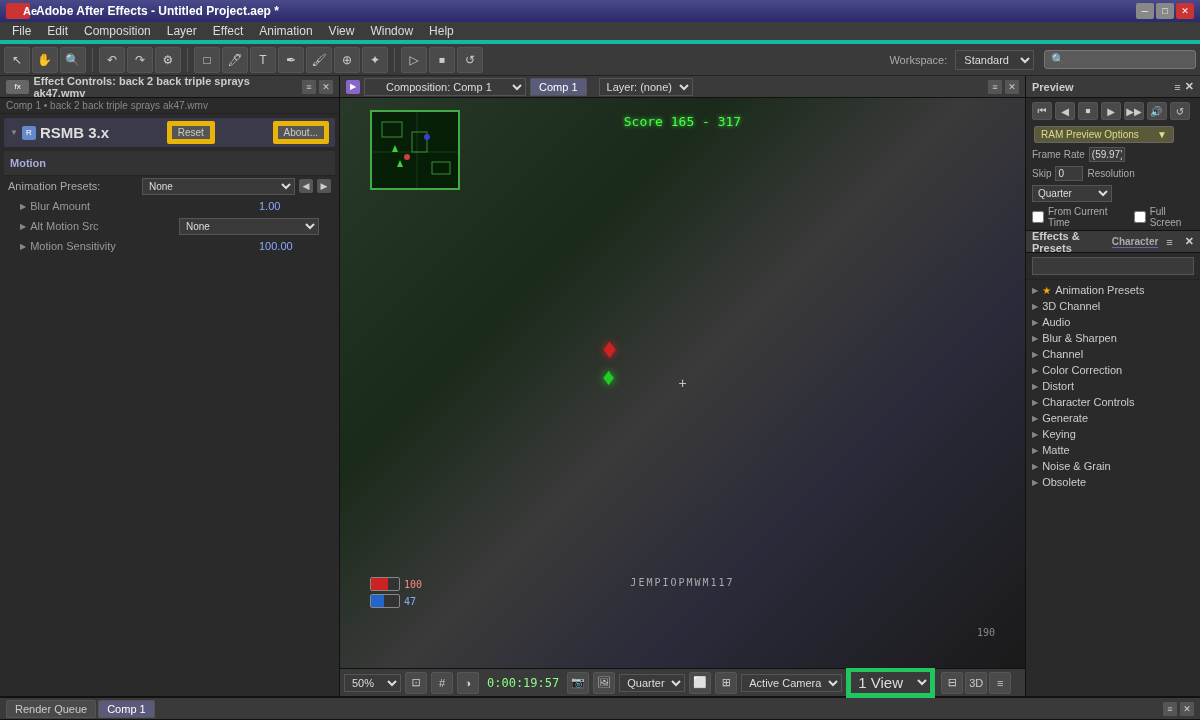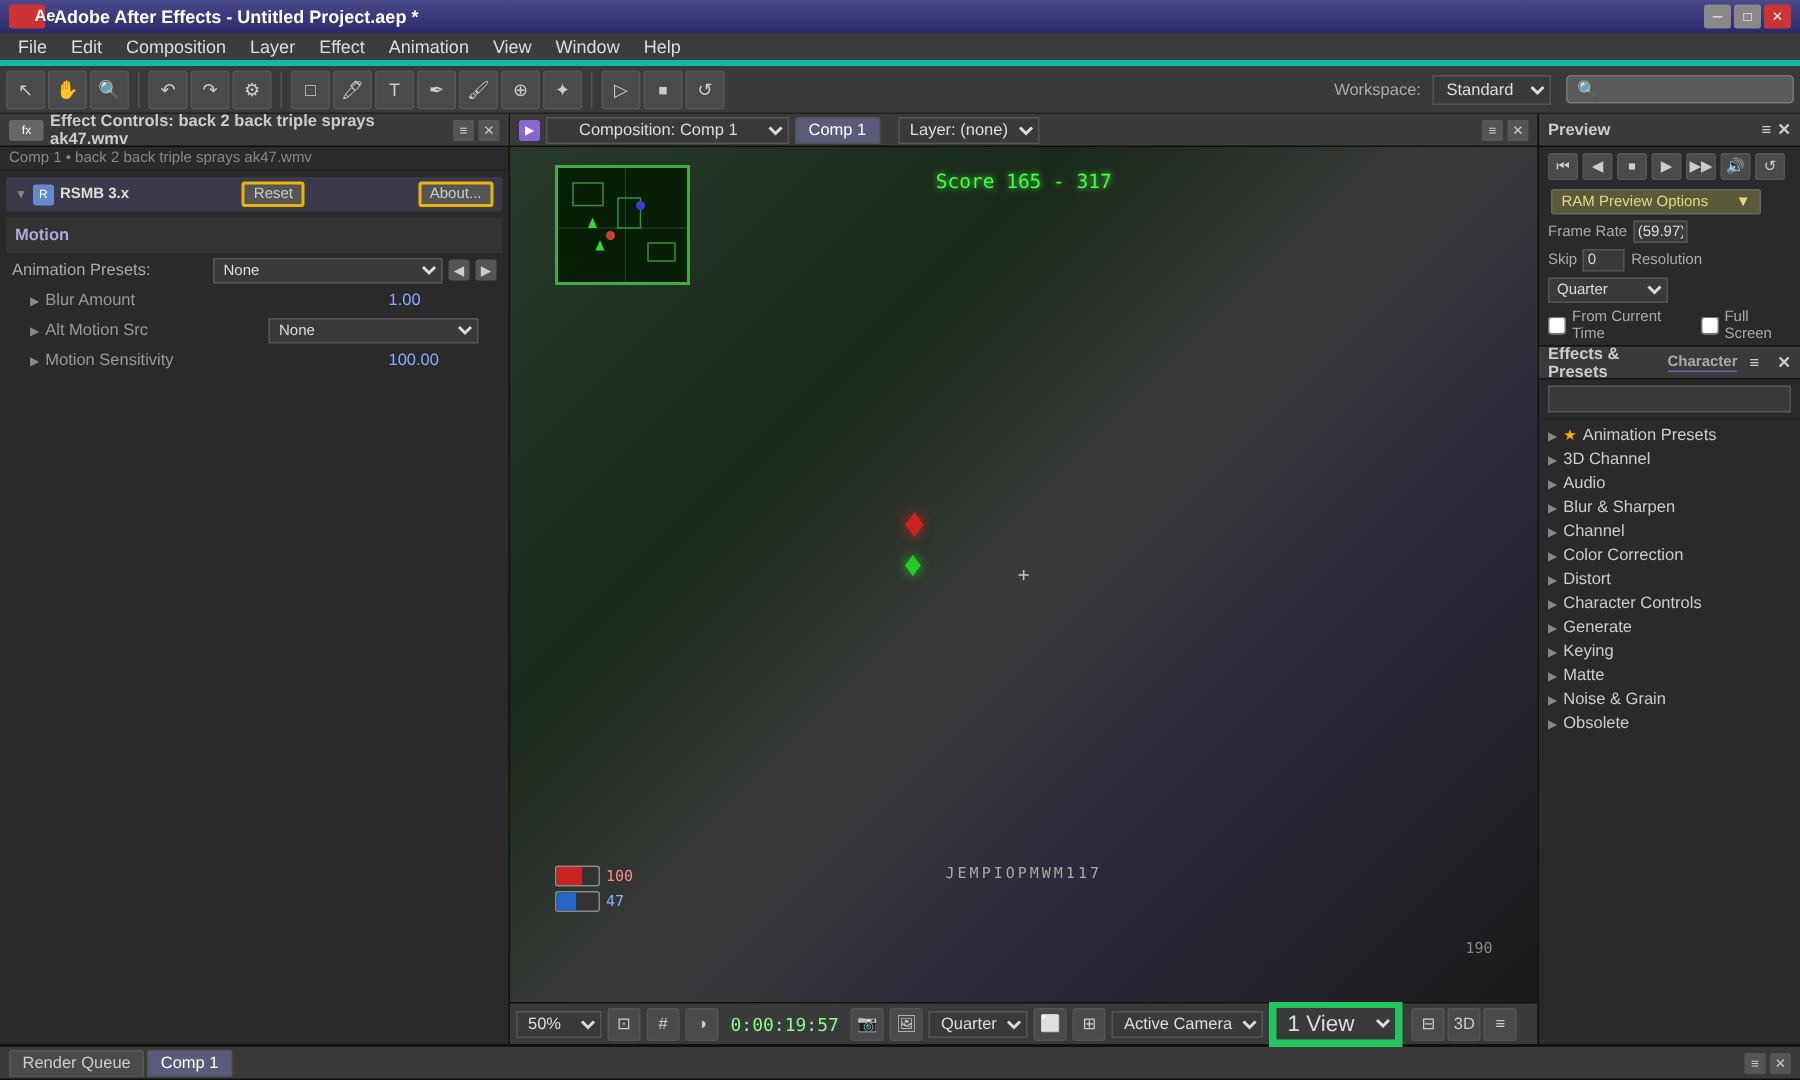--- a/index.html
+++ b/index.html
@@ -187,26 +187,26 @@
       padding: 3px 6px;
       display: flex;
       align-items: center;
       gap: 4px;
       margin-bottom: 4px;
       border-radius: 2px;
     }
     .effect-name {
       font-weight: bold;
       color: #ddd;
-      font-size: 10px;
+      font-size: 15px;
     }
     .effect-btn {
       margin-left: auto;
       background: #555;
-      border: 2px solid #eab308;
+      border: 5px solid #eab308;
       color: #ccc;
       font-size: 10px;
       padding: 1px 6px;
       cursor: pointer;
       border-radius: 2px;
     }
     .effect-row {
       display: flex;
       align-items: center;
       padding: 2px 4px;

